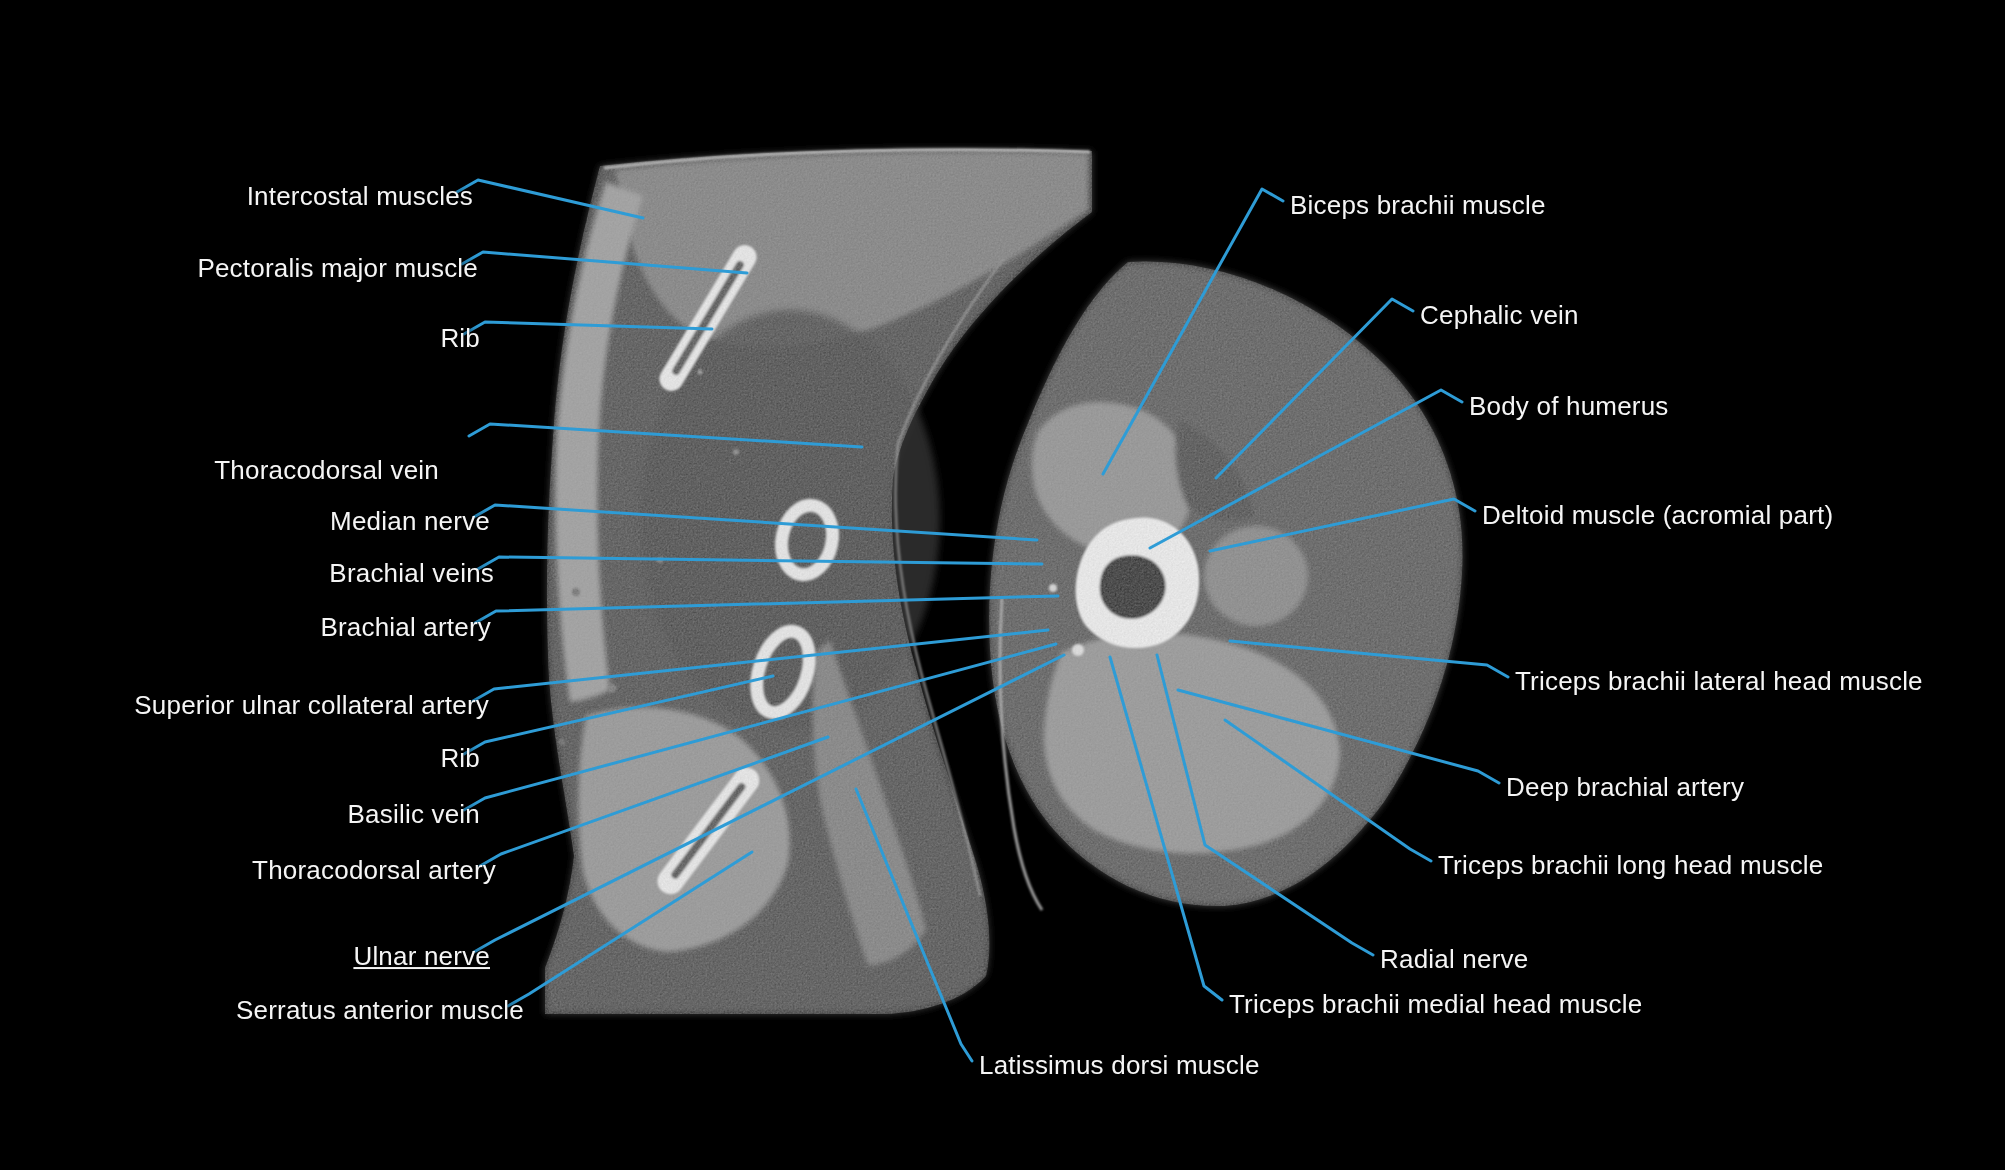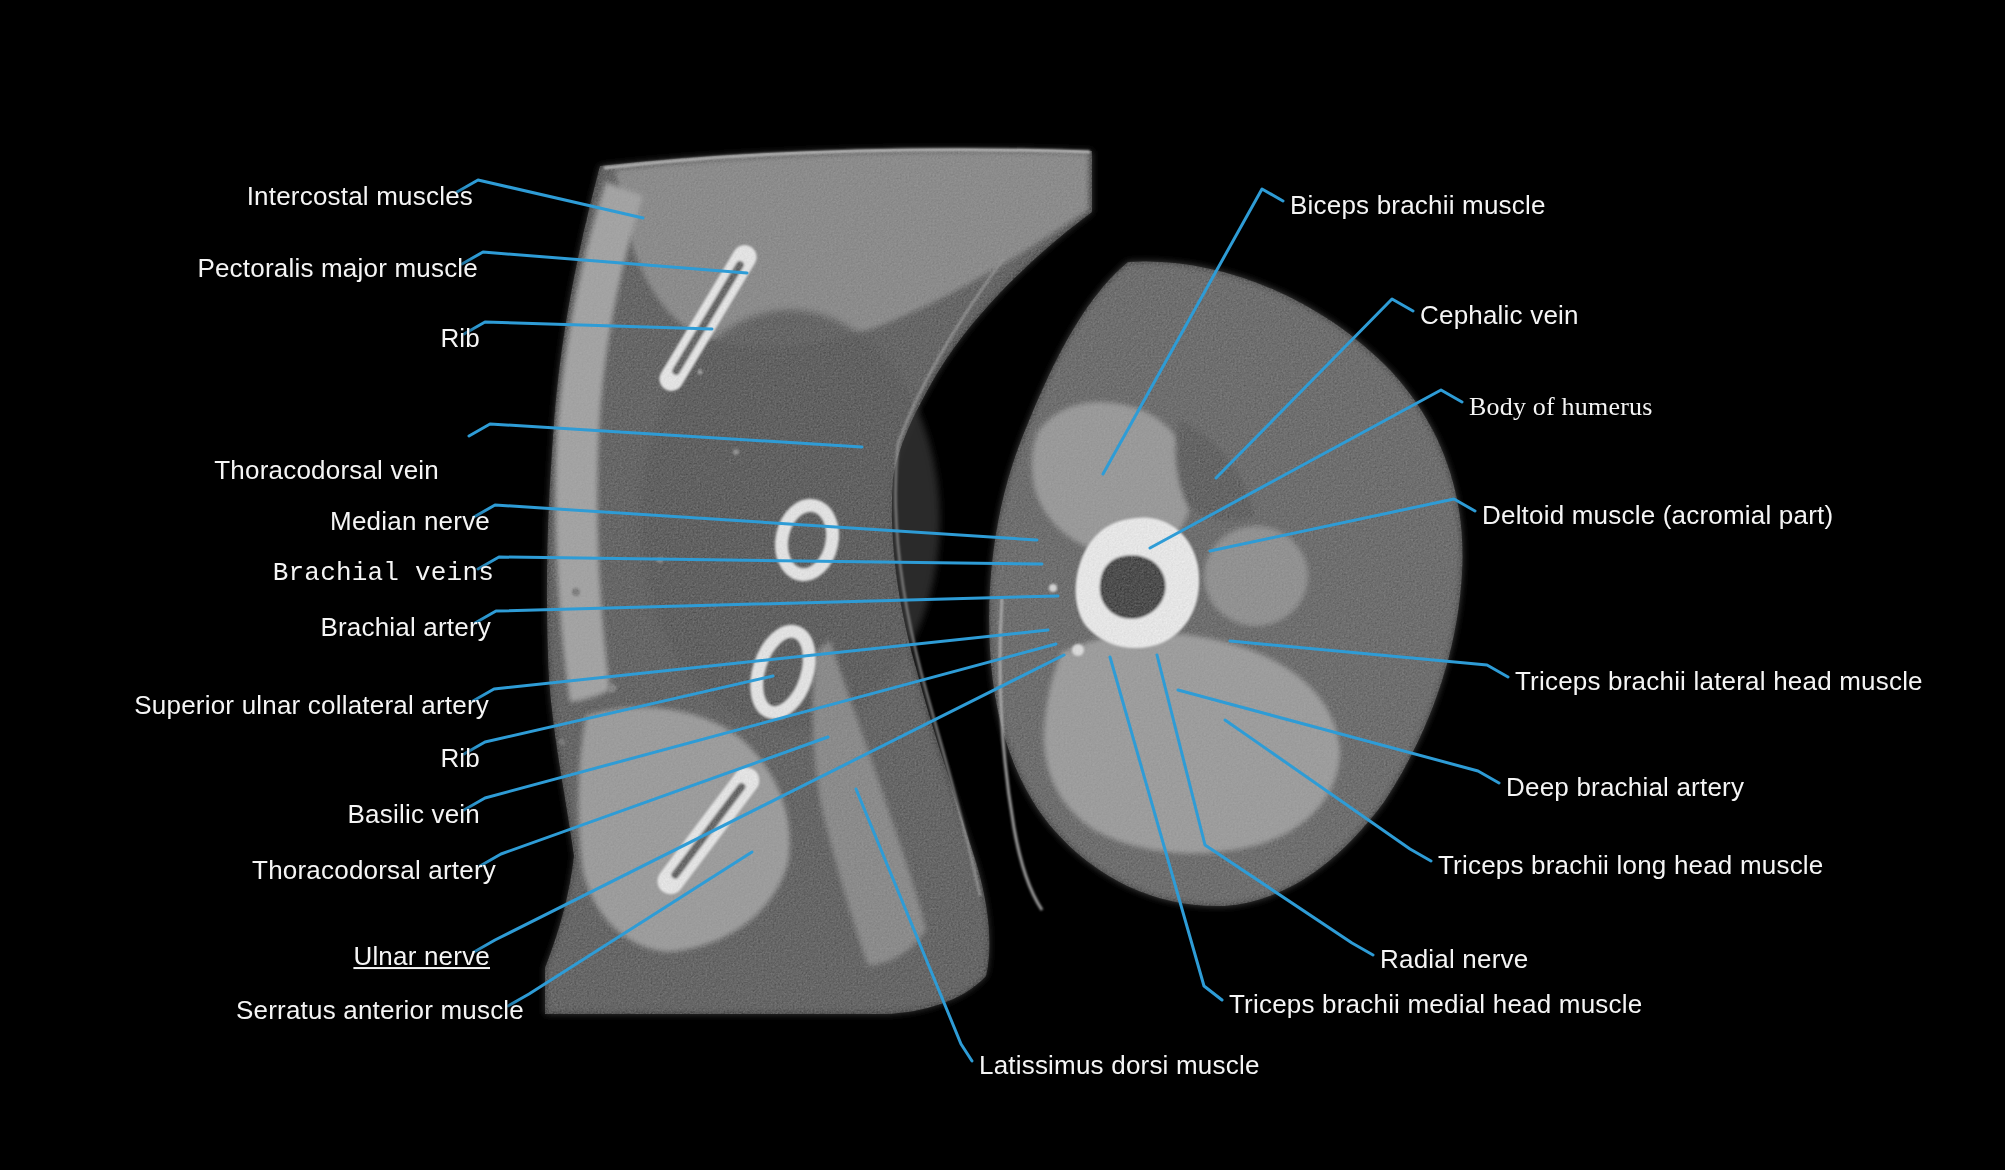--- a/index.html
+++ b/index.html
@@ -131,31 +131,31 @@
         <polyline points="856,789 961,1044 972,1061" fill="none" stroke="#2e9cd6" stroke-width="3" stroke-linecap="round" stroke-linejoin="round"></polyline>
       </g>
   </svg>
 
   <div id="labels">
       <div class="callout-label" style="top: 197px; right: 1555px;">Intercostal muscles</div>
       <div class="callout-label" style="top: 269px; right: 1550px;">Pectoralis major muscle</div>
       <div class="callout-label" style="top: 339px; right: 1548px;">Rib</div>
       <div class="callout-label" style="top: 441px; right: 1589px; margin-top: 30px;">Thoracodorsal vein</div>
       <div class="callout-label" style="top: 522px; right: 1538px;">Median nerve</div>
-      <div class="callout-label" style="top: 574px; right: 1534px; font-family: Liberation Mono, monospace;">Brachial veins</div>
+      <div class="callout-label" style="top: 574px; right: 1534px;">Brachial veins</div>
       <div class="callout-label" style="top: 628px; right: 1537px;">Brachial artery</div>
       <div class="callout-label" style="top: 706px; right: 1539px;">Superior ulnar collateral artery</div>
       <div class="callout-label" style="top: 759px; right: 1548px;">Rib</div>
       <div class="callout-label" style="top: 815px; right: 1548px;">Basilic vein</div>
       <div class="callout-label" style="top: 871px; right: 1532px;">Thoracodorsal artery</div>
       <div class="callout-label" style="top: 957px; right: 1538px; text-decoration: underline;">Ulnar nerve</div>
       <div class="callout-label" style="top: 1011px; right: 1504px; margin-left: 8px;">Serratus anterior muscle</div>
       <div class="callout-label" style="top: 206px; left: 1290px;">Biceps brachii muscle</div>
       <div class="callout-label" style="top: 316px; left: 1420px;">Cephalic vein</div>
-      <div class="callout-label" style="top: 407px; left: 1469px; font-family: Liberation Serif, serif;">Body of humerus</div>
+      <div class="callout-label" style="top: 407px; left: 1469px;">Body of humerus</div>
       <div class="callout-label" style="top: 516px; left: 1482px;">Deltoid muscle (acromial part)</div>
       <div class="callout-label" style="top: 682px; left: 1515px;">Triceps brachii lateral head muscle</div>
       <div class="callout-label" style="top: 788px; left: 1506px;">Deep brachial artery</div>
       <div class="callout-label" style="top: 866px; left: 1438px;">Triceps brachii long head muscle</div>
       <div class="callout-label" style="top: 960px; left: 1380px;">Radial nerve</div>
       <div class="callout-label" style="top: 1005px; left: 1229px;">Triceps brachii medial head muscle</div>
       <div class="callout-label" style="top: 1066px; left: 979px;">Latissimus dorsi muscle</div>
     </div>
 </div>
 

